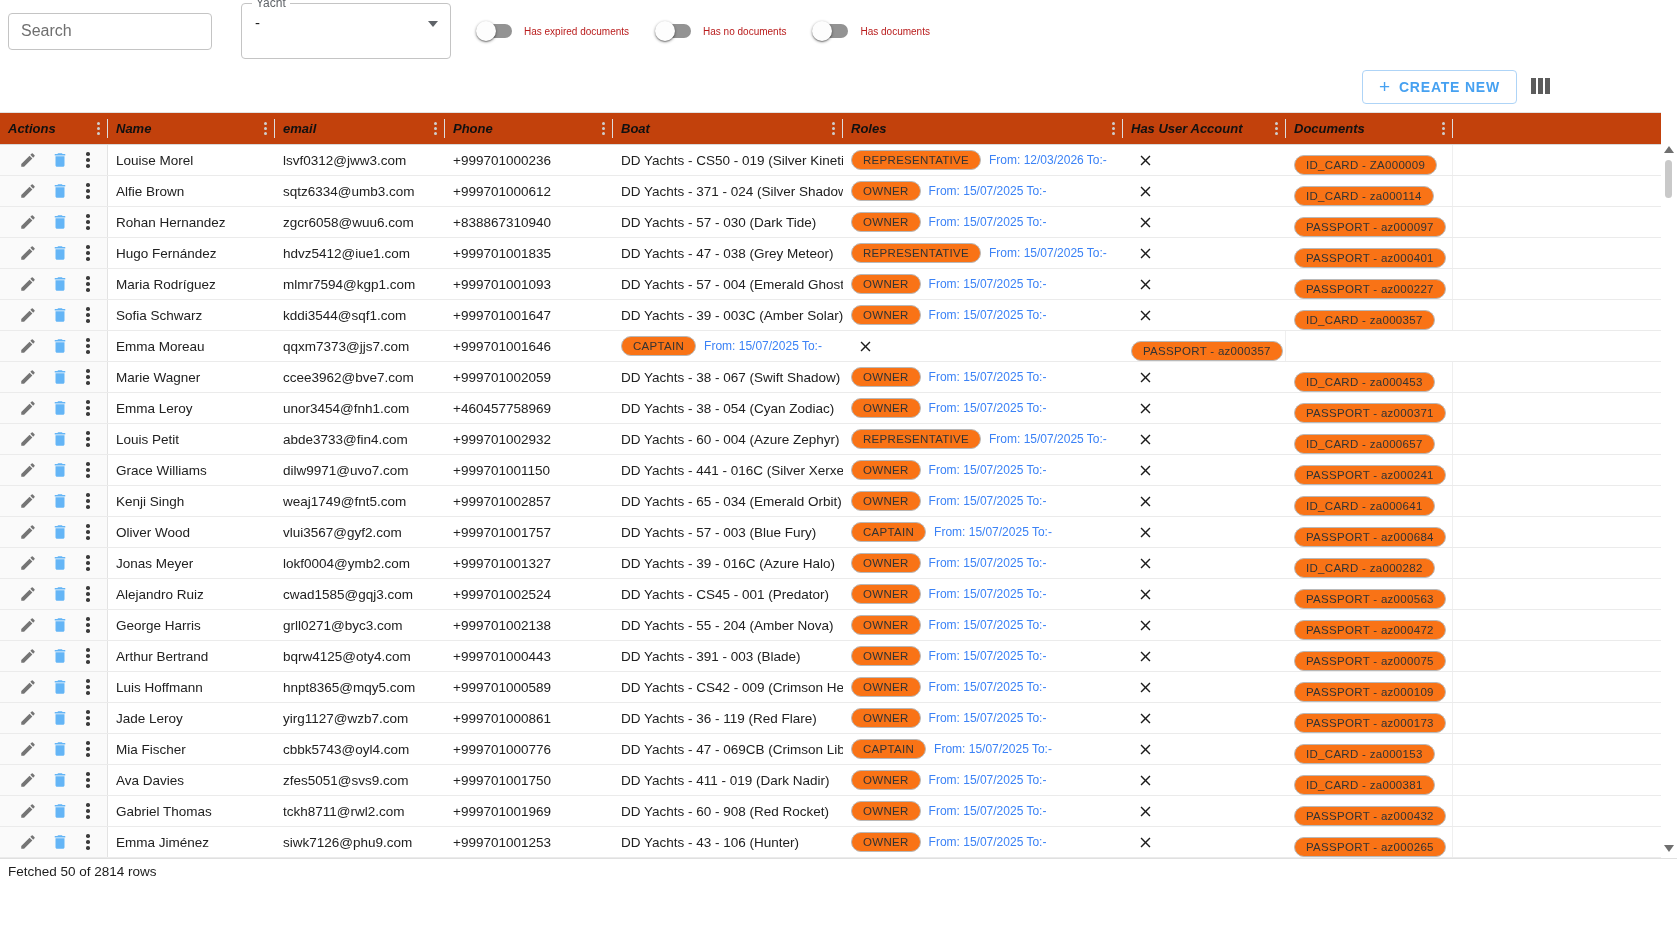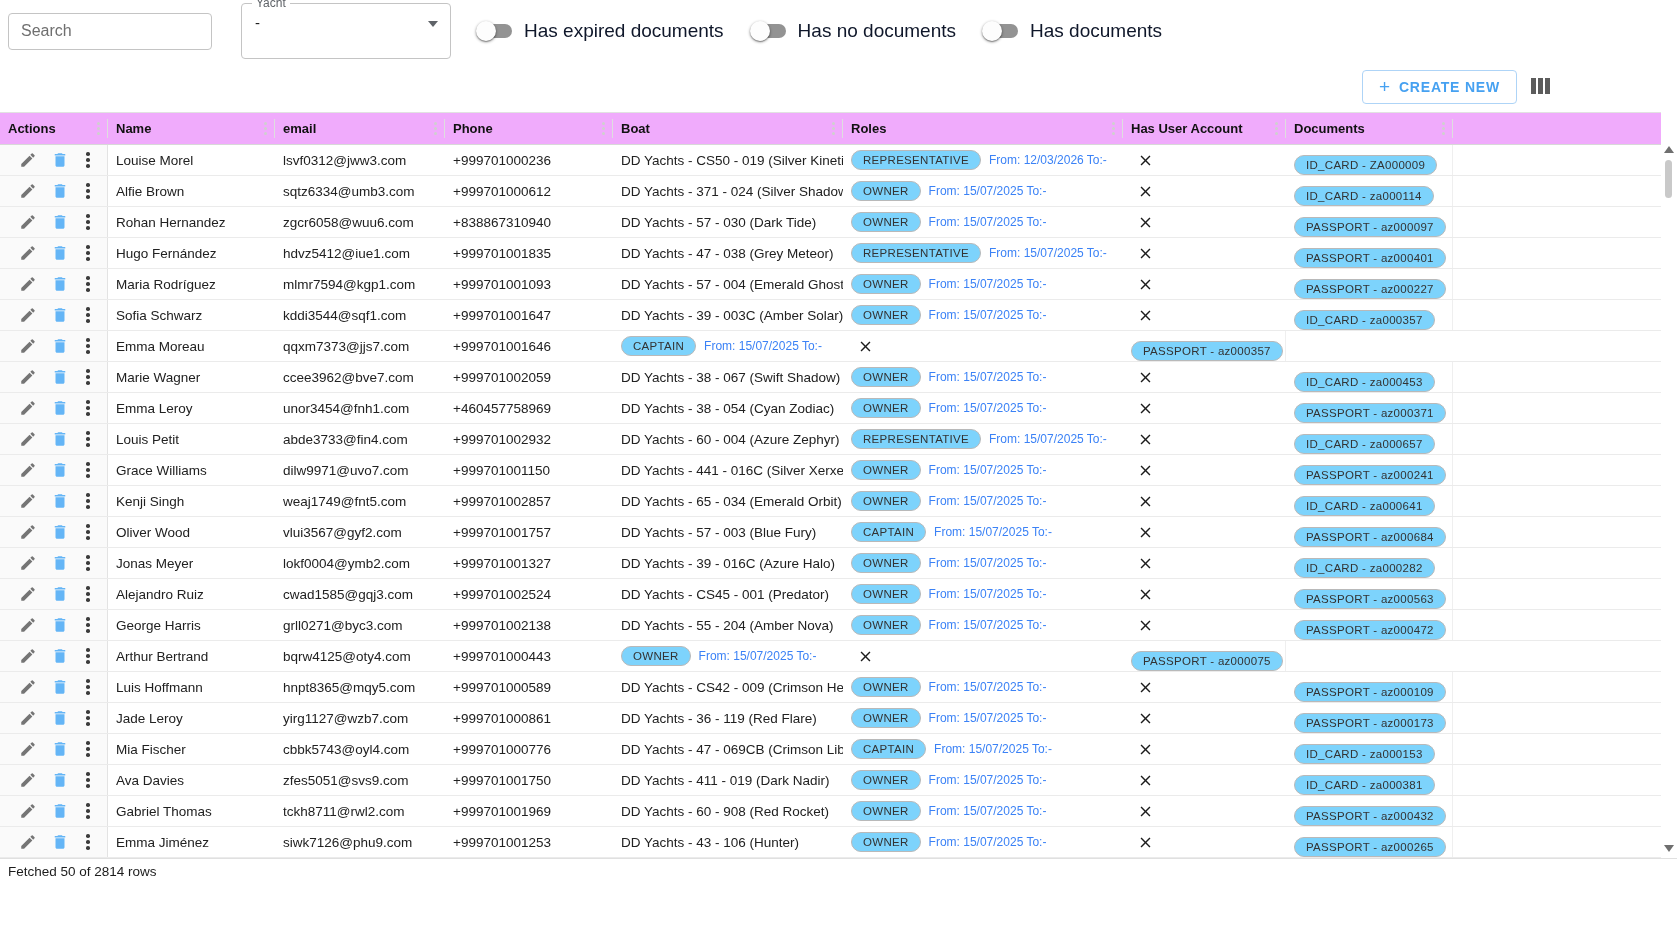--- a/index.html
+++ b/index.html
@@ -30,57 +30,57 @@
     border-left:5px solid transparent; border-right:5px solid transparent; border-top:6px solid #5f6368;
   }
   .toggles { display:flex; align-items:center; margin-left:12px; }
   .toggle-group { display:flex; align-items:center; margin-left:13px; margin-right:13px; cursor:pointer; }
   .switch { position:relative; width:37px; height:20px; flex:0 0 auto; }
   .switch .track { position:absolute; left:3px; top:3px; width:33px; height:14px; border-radius:7px; background:#939393; }
   .switch .thumb {
     position:absolute; left:0; top:0; width:20px; height:20px; border-radius:50%;
     background:#fdfdfd; box-shadow:0 1px 3px rgba(0,0,0,.45), 0 1px 1px rgba(0,0,0,.25);
   }
-  .toggle-label { margin-left:11px; font-size:19px; color:#0f172a; }
+  .toggle-label { margin-left:11px; font-size:10px; color:#b91c1c; }
 
   
   .toolbar { position:absolute; top:62px; left:0; right:0; height:50px; }
   .create {
     position:absolute; right:160px; top:8px; height:34px; padding:0 16px;
     background:#fff; border:1px solid #aed4f7; border-radius:4px;
     color:#46a1f1; font:700 14px "Liberation Sans", sans-serif; letter-spacing:.8px;
     display:flex; align-items:center; gap:8px; cursor:pointer;
   }
   .create .plus { font-size:19px; font-weight:400; line-height:1; margin-top:-2px; }
   .cols-btn { position:absolute; right:126px; top:16px; width:20px; height:18px; cursor:pointer; display:flex; gap:2px; }
   .cols-btn i { display:block; width:5px; height:16px; background:#5c5c5c; }
 
   
   :root { --cols:108px 167px 170px 168px 230px 280px 163px 167px 1fr; }
   .table { position:absolute; top:112px; left:0; right:16px; }
   .thead {
     display:grid; grid-template-columns:var(--cols); height:33px;
-    border-top:1px solid #e2e2e2; border-bottom:1px solid #d8d8d8; align-items:center; background:#f0abfc;
+    border-top:1px solid #e2e2e2; border-bottom:1px solid #d8d8d8; align-items:center; background:#c2410c;font-style:italic;
   }
   .hcell { position:relative; height:100%; display:flex; align-items:center; padding-left:8px; font-size:13px; font-weight:700; color:#111; white-space:nowrap; overflow:hidden; }
   .hcell::after { content:""; position:absolute; right:0; top:6px; bottom:6px; width:1px; background:#dedede; }
   .hcell.filler::after { display:none; }
   .hkebab { position:absolute; right:8px; display:flex; flex-direction:column; gap:2px; cursor:pointer; }
   .hkebab i { width:3px; height:3px; border-radius:50%; background:#cfcfcf; display:block; }
 
   .row { display:grid; grid-template-columns:var(--cols); height:31px; border-bottom:1px solid #ebebeb; background:#fff; }
   .cell { height:100%; display:flex; align-items:center; padding-left:8px; font-size:13.5px; color:#212121; white-space:nowrap; overflow:hidden; }
   .cell-actions { gap:0; padding-left:12px; background:#fafafa; border-right:1px solid #e3e3e3; }
   .cell-docs { border-right:1px solid #efefef;align-items:flex-end; }
   .icon-btn { display:flex; align-items:center; justify-content:center; width:32px; height:24px; cursor:pointer; flex:0 0 auto; }
   .kebab-dark { display:flex; flex-direction:column; gap:2.5px; width:24px; align-items:center; }
   .kebab-dark i { width:3.5px; height:3.5px; border-radius:50%; background:#3c3c3c; display:block; }
   .badge {
     display:inline-block; border:1px solid #b9b9b9; border-radius:13px; padding:3px 11px;
-    font-size:11.5px; color:#333; letter-spacing:.3px; background:#7dd3fc; white-space:nowrap; flex:0 0 auto;
+    font-size:11.5px; color:#333; letter-spacing:.3px; background:#f97316; white-space:nowrap; flex:0 0 auto;
   }
   .period { margin-left:8px; font-size:12px; color:#3b82f6; }
   .xmark svg { display:block; }
 
   
   .vscroll { position:absolute; right:1px; top:146px; width:14px; height:706px; }
   .scroll-up, .scroll-down { position:absolute; left:2px; width:0; height:0; cursor:pointer; }
   .scroll-up { top:0; border-left:5px solid transparent; border-right:5px solid transparent; border-bottom:7px solid #6f6f6f; }
   .scroll-down { bottom:0; border-left:5px solid transparent; border-right:5px solid transparent; border-top:7px solid #6f6f6f; }
   .scroll-thumb { position:absolute; left:3px; top:14px; width:7px; height:38px; border-radius:4px; background:#c9c9c9; cursor:pointer; }
@@ -841,20 +841,21 @@
       </span>
       <span class="icon-btn kebab-dark">
             <i></i>
             <i></i>
             <i></i>
           </span>
     </div>
     <div class="cell">Arthur Bertrand</div>
     <div class="cell">bqrw4125@oty4.com</div>
     <div class="cell">+999701000443</div>
+    <div class="cell">DD Yachts - 391 - 003 (Blade)</div>
     <div class="cell">
       <span class="badge">OWNER</span>
       <span class="period">From: 15/07/2025 To:-</span>
     </div>
     <div class="cell">
       <span class="xmark" style="margin-left:6px;">
         <svg width="17" height="17" viewBox="0 0 24 24">
               <path fill="#1c1c1c" d="M19 6.41 17.59 5 12 10.59 6.41 5 5 6.41 10.59 12 5 17.59 6.41 19 12 13.41 17.59 19 19 17.59 13.41 12z"></path>
             </svg>
       </span>

